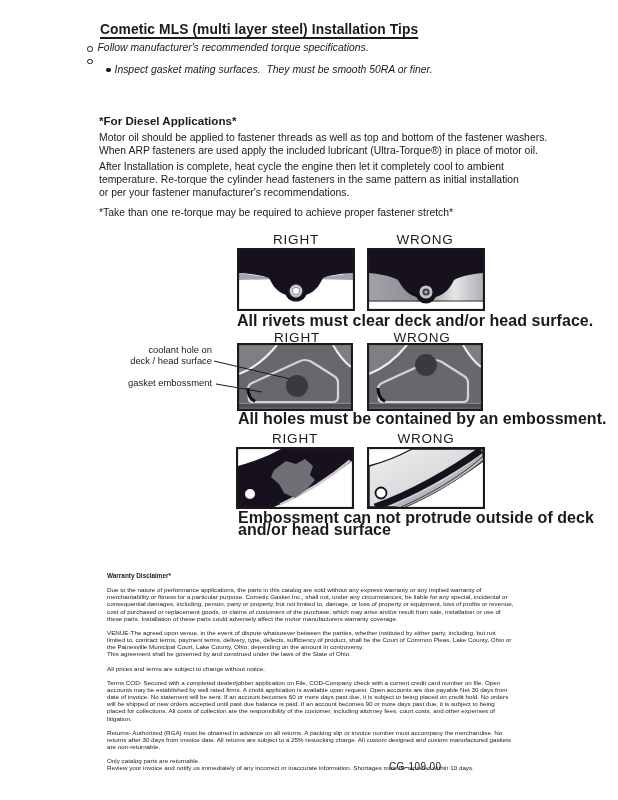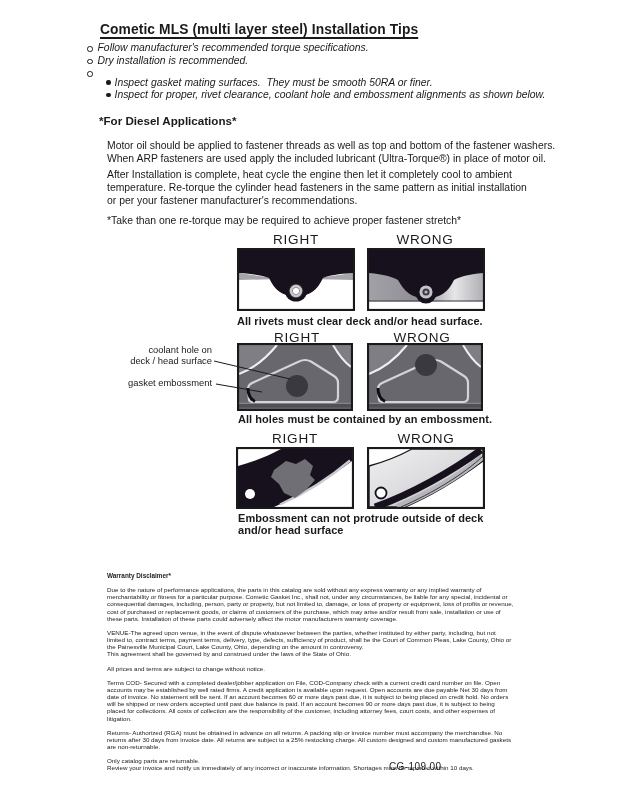--- a/index.html
+++ b/index.html
@@ -16,57 +16,49 @@
   }
   .bullets{left:87px;top:42px;font-size:10.4px;line-height:12.5px;}
   .b{display:flex;}
   .b .txt{white-space:pre;font-style:italic;}
   .m-o{width:3.5px;height:3.5px;border:1px solid #1a1a1a;border-radius:50%;
        margin:4px 5px 0 0;flex:0 0 auto;}
   .b.sub{margin-left:19px;}
   .m-f{width:4.5px;height:4.5px;background:#1a1a1a;border-radius:50%;
        margin:3.5px 4px 0 0;flex:0 0 auto;}
   .diesel-h{left:99px;top:114px;font-size:11.6px;font-weight:700;margin:0;}
-  .body{margin:8px;font-size:10.4px;line-height:13px;white-space:pre-line;width:450px;}
+  .body{margin:0;font-size:10.4px;line-height:13px;white-space:pre-line;width:450px;}
   .p1{left:99px;top:131px;}
   .p2{left:99px;top:160px;}
   .p3{left:99px;top:206px;}
   .dg-label{font-size:13.5px;letter-spacing:.8px;transform:translateX(-50%);white-space:nowrap;}
-  .caption{font-size:11px;font-weight:700;white-space:pre-line;line-height:12px;letter-spacing:.05px;}
+  .caption{font-size:16px;font-weight:700;white-space:pre-line;line-height:12px;letter-spacing:.05px;}
   .side-label{font-size:9.4px;line-height:10.8px;text-align:right;white-space:pre-line;}
   .dg-box svg{display:block;}
   .disclaimer{left:107px;top:572px;width:407px;font-size:6.25px;line-height:7.15px;color:#222;}
   .disclaimer h3{font-size:6.4px;margin:0 0 7px 0;}
   .disclaimer p{margin:0 0 7px 0;white-space:pre-line;}
   .footer-code{left:389px;top:761px;font-size:10px;letter-spacing:.4px;}
 </style>
 </head>
 <body>
 
 <h1 class="abs title">Cometic MLS (multi layer steel) Installation Tips</h1>
 
 <div class="abs bullets">
   <div class="b">
       <span class="m-o"></span>
       <span class="txt">Follow manufacturer's recommended torque specifications.</span>
     </div>
   <div class="b">
       <span class="m-o"></span>
-      <span class="txt">Dry installation is recommended.</span>
-    </div>
-  <div class="b">
-      <span class="m-o"></span>
     </div>
   <div class="b sub">
       <span class="m-f"></span>
       <span class="txt">Inspect gasket mating surfaces.  They must be smooth 50RA or finer.</span>
-    </div>
-  <div class="b sub">
-      <span class="m-f"></span>
-      <span class="txt">Inspect for proper, rivet clearance, coolant hole and embossment alignments as shown below.</span>
     </div>
 </div>
 
 <h2 class="abs diesel-h">*For Diesel Applications*</h2>
 <p class="abs body p1">Motor oil should be applied to fastener threads as well as top and bottom of the fastener washers.
 When ARP fasteners are used apply the included lubricant (Ultra-Torque®) in place of motor oil.</p>
 <p class="abs body p2">After Installation is complete, heat cycle the engine then let it completely cool to ambient
 temperature. Re-torque the cylinder head fasteners in the same pattern as initial installation
 or per your fastener manufacturer's recommendations.</p>
 <p class="abs body p3">*Take than one re-torque may be required to achieve proper fastener stretch*</p>

